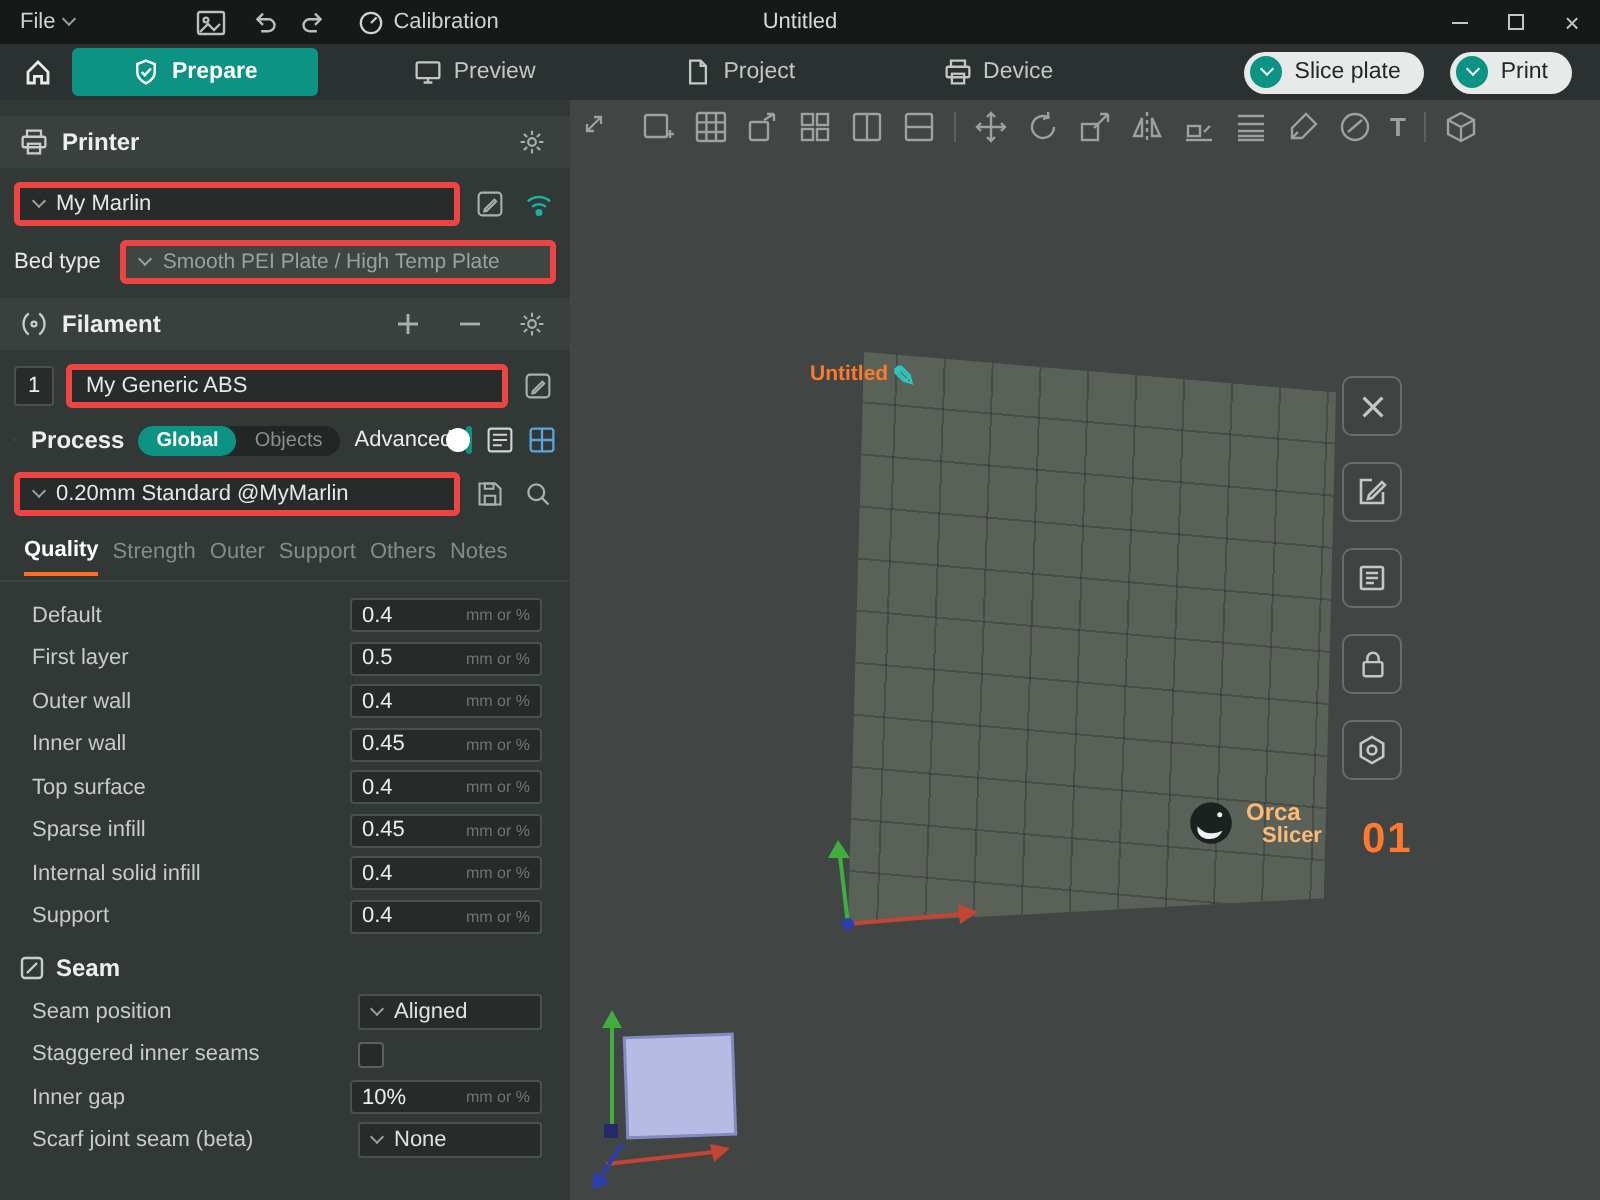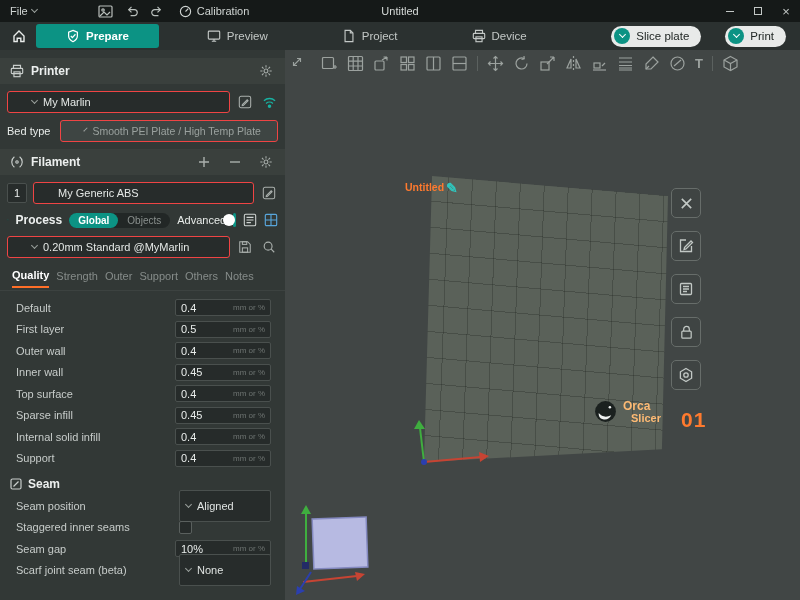--- a/index.html
+++ b/index.html
@@ -25,35 +25,35 @@
   .min-glyph { width:8px; height:1px; background:#c3c8c6; display:inline-block; }
   .max-glyph { width:8px; height:8px; border:1px solid #c3c8c6; display:inline-block; }
 
   
   .tabbar { position:absolute; left:0; top:22px; right:0; height:28px; background:#2b3130;
     display:flex; align-items:center; font-size:11.5px; }
   .home-btn { width:26px; height:24px; margin-left:6px; display:flex; align-items:center; justify-content:center; }
   .tab { display:flex; align-items:center; gap:6px; height:24px; padding:0 30px; color:#c3c8c6; border-radius:3px; }
   .tab.active { background:#0c9384; color:#fff; font-weight:bold; margin:0 4px; }
   .tab + .tab { margin-left:14px; }
-  .actions { margin-left:auto; display:flex; align-items:center; gap:24px; margin-right:14px; }
+  .actions { margin-left:auto; display:flex; align-items:center; gap:13px; margin-right:14px; }
   .action-pill { display:flex; align-items:center; gap:6px; height:21px; background:#e8eae9;
     border-radius:11px; padding:0 12px 0 3px; color:#21272​5; color:#212725; font-size:11.5px; }
   .drop-circle { width:16px; height:16px; border-radius:50%; background:#0c9384;
     display:flex; align-items:center; justify-content:center; }
 
   
   .sidebar { position:absolute; left:0; top:50px; width:285px; bottom:0; background:#323836;
     color:#d2d7d5; font-size:11px; }
   .sec-head { display:flex; align-items:center; gap:7px; height:26px; padding:0 10px; margin-top:7px;
     background:#3a403d; color:#ecefee; font-weight:bold; font-size:12px; }
   .sec-head .right { margin-left:auto; display:flex; align-items:center; gap:13px; }
   .row { display:flex; align-items:center; padding:0 7px; margin-top:7px; gap:6px; }
   .select-box { display:flex; align-items:center; gap:6px; height:22px; background:#272c2b;
-    border:1px solid #ef4444; border-radius:3px; padding:0 24px; color:#e4e8e6; overflow:hidden; white-space:nowrap; }
+    border:3px solid #ef4444; border-radius:3px; padding:0 7px; color:#e4e8e6; overflow:hidden; white-space:nowrap; }
   .select-box.light { background:#3e4543; color:#9aa19e; }
   .grow { flex:1; min-width:0; }
   .icon-btn { display:flex; align-items:center; justify-content:center; width:18px; height:18px; color:#aab0ad; }
   .badge-box { width:20px; height:20px; background:#272c2b; border:1px solid #4a504e; border-radius:2px;
     display:flex; align-items:center; justify-content:center; color:#ecefee; font-size:11px; }
   .scope-pill { display:flex; align-items:center; background:#22272​6; background:#222726; border-radius:10px; font-size:10px; }
   .scope-seg { padding:2px 9px; border-radius:10px; color:#8a908e; }
   .scope-seg.on { background:#0c9384; color:#fff; font-weight:bold; }
   .switch { width:26px; height:14px; border-radius:7px; background:#0c9384; position:relative; }
   .switch .knob { position:absolute; right:1px; top:1px; width:12px; height:12px; border-radius:50%; background:#fff; }
@@ -62,21 +62,21 @@
   .ptab { color:#868c8a; padding-bottom:5px; }
   .ptab.active { color:#fff; font-weight:bold; border-bottom:2px solid #ff6f28; }
   .settings { margin-top:6px; }
   .s-row { display:flex; align-items:center; height:21.5px; padding:0 14px 0 16px; color:#c7ccca; }
   .val-box { margin-left:auto; width:96px; height:17px; background:#262b2a; border:1px solid #4a504e;
     border-radius:2px; display:flex; align-items:center; padding:0 5px; }
   .val { color:#e9edeb; font-size:11px; }
   .unit { margin-left:auto; color:#6e7472; font-size:8px; }
   .grp-head { display:flex; align-items:center; gap:6px; padding:0 10px; height:22px; margin-top:4px;
     color:#ecefee; font-weight:bold; font-size:12px; }
-  .mini-select { margin-left:auto; width:92px; height:32px; background:#272c2b; border:1px solid #4a504e;
+  .mini-select { margin-left:auto; width:92px; height:18px; background:#272c2b; border:1px solid #4a504e;
     border-radius:2px; display:flex; align-items:center; gap:6px; padding:0 6px; color:#dfe3e1; }
   .checkbox { margin-left:auto; margin-right:79px; width:13px; height:13px; background:#262b2a;
     border:1px solid #5a605e; border-radius:2px; }
 
   
   .viewport { position:absolute; left:285px; top:50px; right:0; bottom:0; background:#414645; overflow:hidden; }
   .vp-toolbar { position:absolute; left:36px; top:5px; display:flex; align-items:center; gap:9px; color:#9ca29f; }
   .vt-divider { width:1px; height:15px; background:#5b615f; }
   .corner-expand { position:absolute; left:5px; top:5px; color:#9ca29f; }
   .plate {
@@ -414,21 +414,21 @@
     <span class="mini-select">
       <i class="chev"></i>
       <span>Aligned</span>
     </span>
   </div>
   <div class="s-row">
     <span>Staggered inner seams</span>
     <span class="checkbox"></span>
   </div>
   <div class="s-row">
-    <span>Seam gap</span>
+    <span>Inner gap</span>
     <span class="val-box">
       <span class="val">10%</span>
       <span class="unit">mm or %</span>
     </span>
   </div>
   <div class="s-row">
     <span>Scarf joint seam (beta)</span>
     <span class="mini-select">
       <i class="chev"></i>
       <span>None</span>

